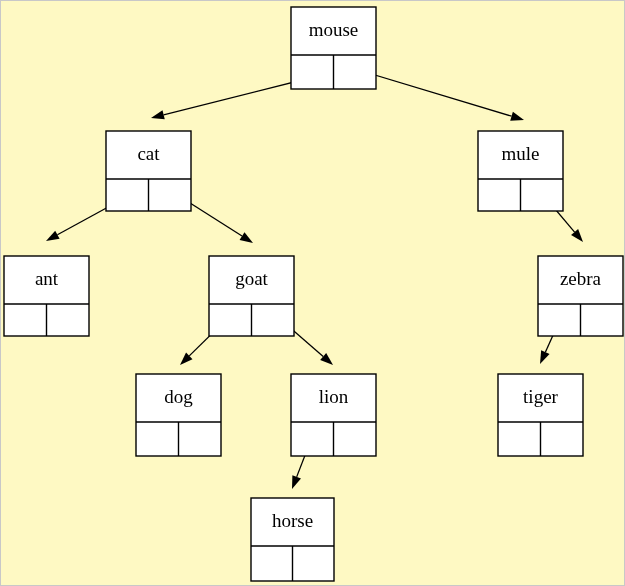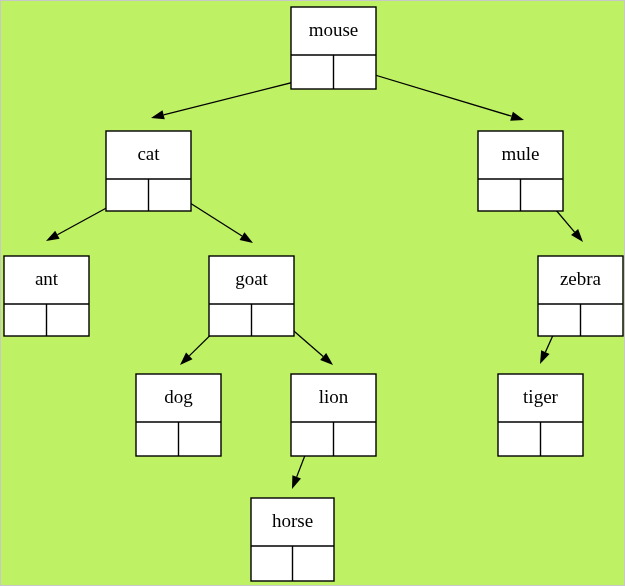--- a/index.html
+++ b/index.html
@@ -7,21 +7,21 @@
     padding: 0;
     background: #ffffff;
   }
   body {
     font-family: "Liberation Serif", "DejaVu Serif", serif;
   }
   #canvas {
     position: relative;
     width: 625px;
     height: 586px;
-    background: #bef264;
+    background: #fef9c3;
     border: 1px solid #c8c8c8;
     box-sizing: border-box;
     overflow: hidden;
     padding-left: 45px;
   }
   #tree-svg {
     position: absolute;
     left: 0;
     top: 0;
     width: 625px;

